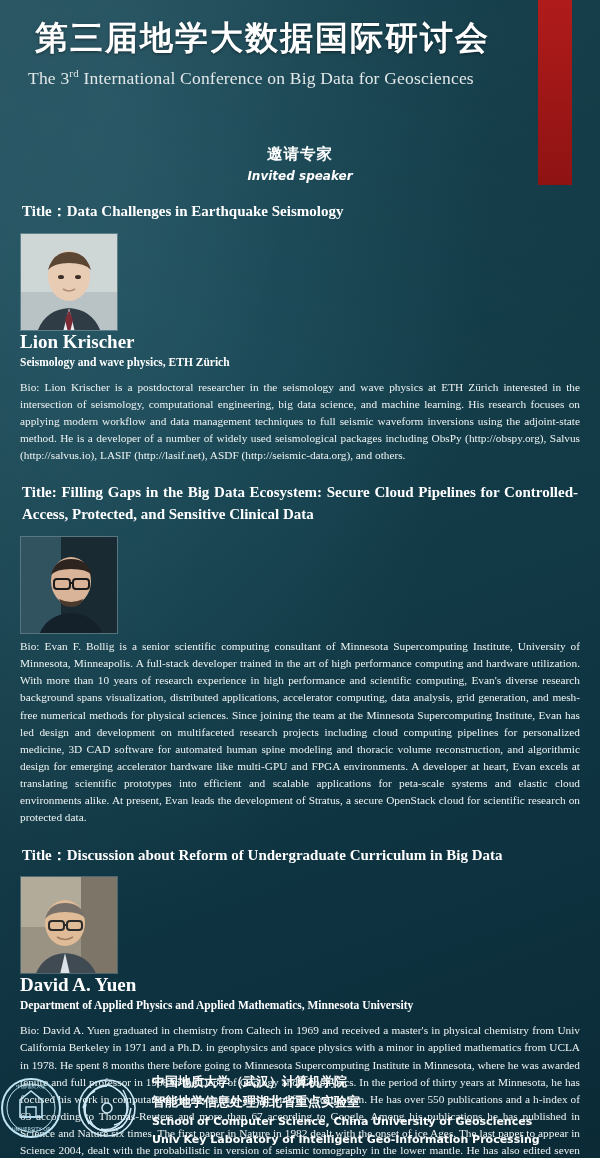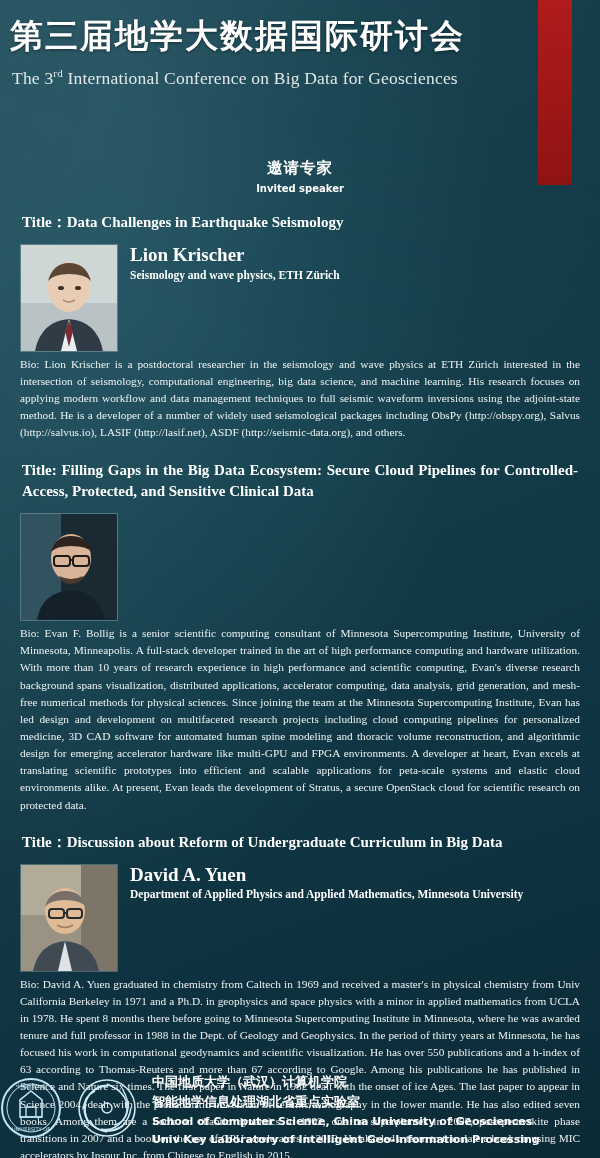--- a/index.html
+++ b/index.html
@@ -40,75 +40,77 @@
   .red-bar {
     position: absolute;
     right: 28px;
     top: 0;
     width: 34px;
     height: 185px;
     background: linear-gradient(180deg, #b01b1b 0%, #8f1313 100%);
   }
   .cn-title {
     color: #ffffff;
-    font-family: Liberation Mono, monospace;
+    font-family: Liberation Serif, serif;
     font-weight: bold;
     font-size: 33px;
     letter-spacing: 2px;
-    padding-left: 10px;
+    padding-left: 35px;
     line-height: 1.25;
     text-shadow: 0 1px 3px rgba(0,0,0,0.45);
   }
   .en-title {
     color: #e2e8e8;
     font-family: "Liberation Serif", serif;
     font-size: 17.5px;
-    padding-left: 12px;
+    padding-left: 28px;
     margin-top: 8px;
     letter-spacing: 0.2px;
   }
   .en-title sup { font-size: 11px; }
   .invited {
     text-align: center;
-    margin-top: 22px;
+    margin-top: 8px;
     position: relative;
     z-index: 3;
   }
   .invited .cn {
     color: #ffffff;
     font-family: "DejaVu Sans", sans-serif;
     font-weight: bold;
     font-size: 15.5px;
     letter-spacing: 1px;
   }
   .invited .en {
     color: #ffffff;
     font-family: "DejaVu Sans", sans-serif;
     font-weight: bold;
-    font-size: 10px;
+    font-size: 12px;
     margin-top: 4px;
+    font-style: italic;
   }
   .content {
     position: relative;
     z-index: 2;
     padding: 0 14px 0 14px;
   }
   .talk-title {
     color: #ffffff;
     font-family: "Liberation Serif", serif;
     font-weight: bold;
     font-size: 15px;
     margin: 18px 8px 10px 8px;
     line-height: 1.45;
     text-align: justify;
   }
   .speaker-block {
     display: flex;
     align-items: flex-start;
     margin: 0 6px 4px 6px;
+    flex-direction: column;
   }
   .photo {
     width: 96px;
     height: 106px;
     flex: 0 0 96px;
     margin-right: 12px;
     border: 1px solid rgba(255,255,255,0.25);
     overflow: hidden;
     position: relative;
   }

